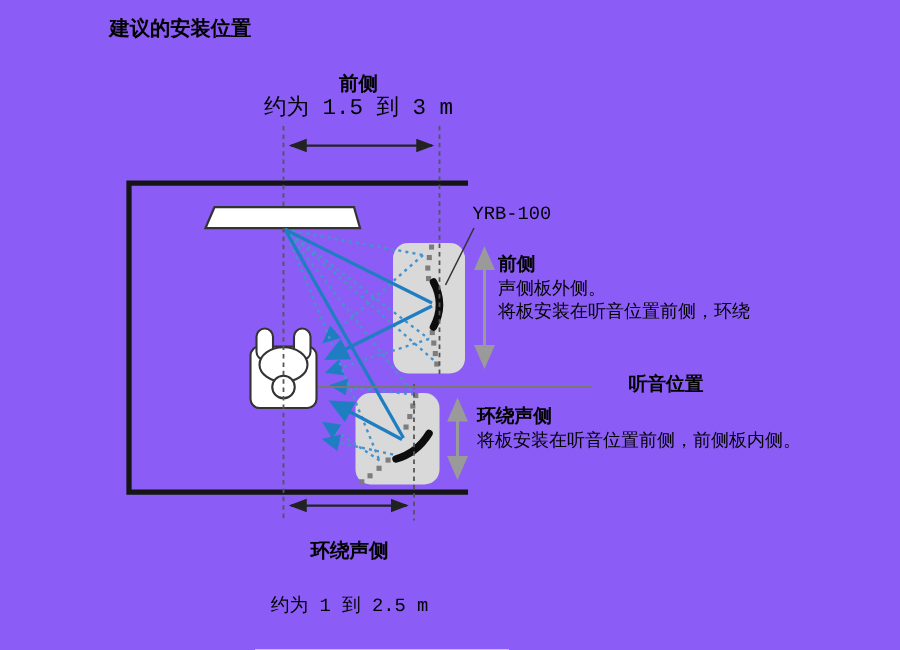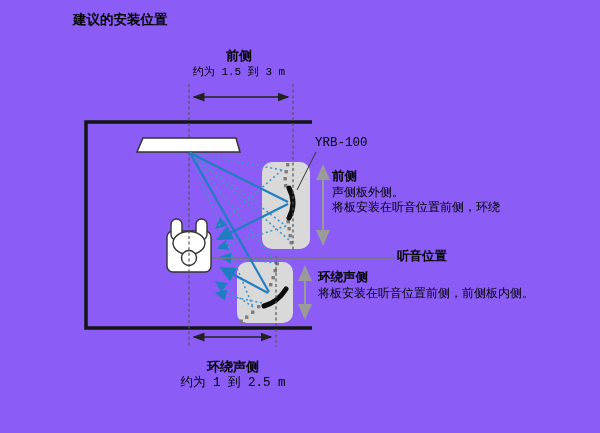--- a/index.html
+++ b/index.html
@@ -103,36 +103,36 @@
     <line x1="316" y1="152" x2="297" y2="190" stroke="#333" stroke-width="1"></line>
 
     <line x1="194" y1="97" x2="288" y2="97" stroke="#222" stroke-width="1.5" marker-start="url(#mBlk)" marker-end="url(#mBlk)"></line>
     <line x1="194" y1="337" x2="271" y2="337" stroke="#222" stroke-width="1.5" marker-start="url(#mBlk)" marker-end="url(#mBlk)"></line>
   </svg>
 
   <div class="lbl b" style="left:73px;top:13px;font-size:13.5px;">建议的安装位置</div>
 
   <div class="lbl ctr" style="left:164px;top:49px;width:150px;">
     <div class="b" style="font-size:13px;">前侧</div>
-    <div style="font-size:11px;">约为 1.5 到 3 m</div>
+    <div style="font-size:15px;">约为 1.5 到 3 m</div>
   </div>
 
   <div class="lbl" style="left:315px;top:136px;font-size:12.5px;text-align:center;">YRB-100</div>
 
   <div class="lbl" style="left:332px;top:170px;">
     <div class="b" style="font-size:12.5px;">前侧</div>
     <div>声侧板外侧。</div>
     <div>将板安装在听音位置前侧，环绕</div>
   </div>
 
-  <div class="lbl b" style="left:397px;top:250px;font-size:12.5px;">听音位置</div>
+  <div class="lbl b" style="left:419px;top:250px;font-size:12.5px;">听音位置</div>
 
   <div class="lbl" style="left:318px;top:271px;">
     <div class="b" style="font-size:12.5px;">环绕声侧</div>
     <div>将板安装在听音位置前侧，前侧板内侧。</div>
   </div>
 
   <div class="lbl ctr" style="left:158px;top:360px;width:150px;">
     <div class="b" style="font-size:13px;">环绕声侧</div>
-    <div style="font-size:12.5px;">约为 1 到 2.5 m</div>
+    <div style="font-size:12.5px;margin-top:21px;">约为 1 到 2.5 m</div>
   </div>
 
 </div>
 
 </body></html>

